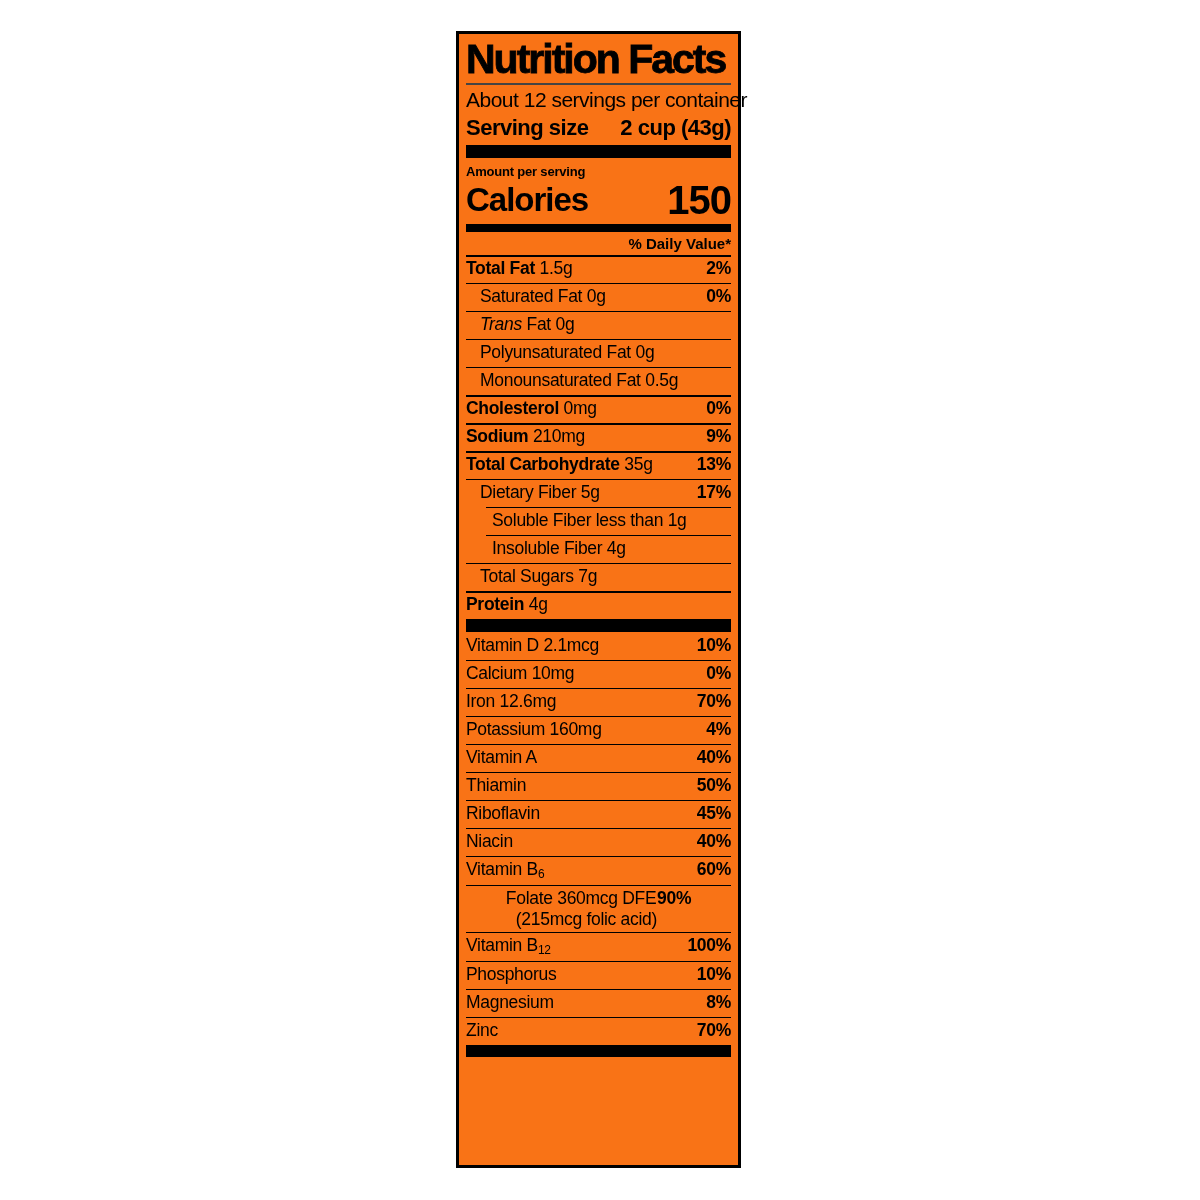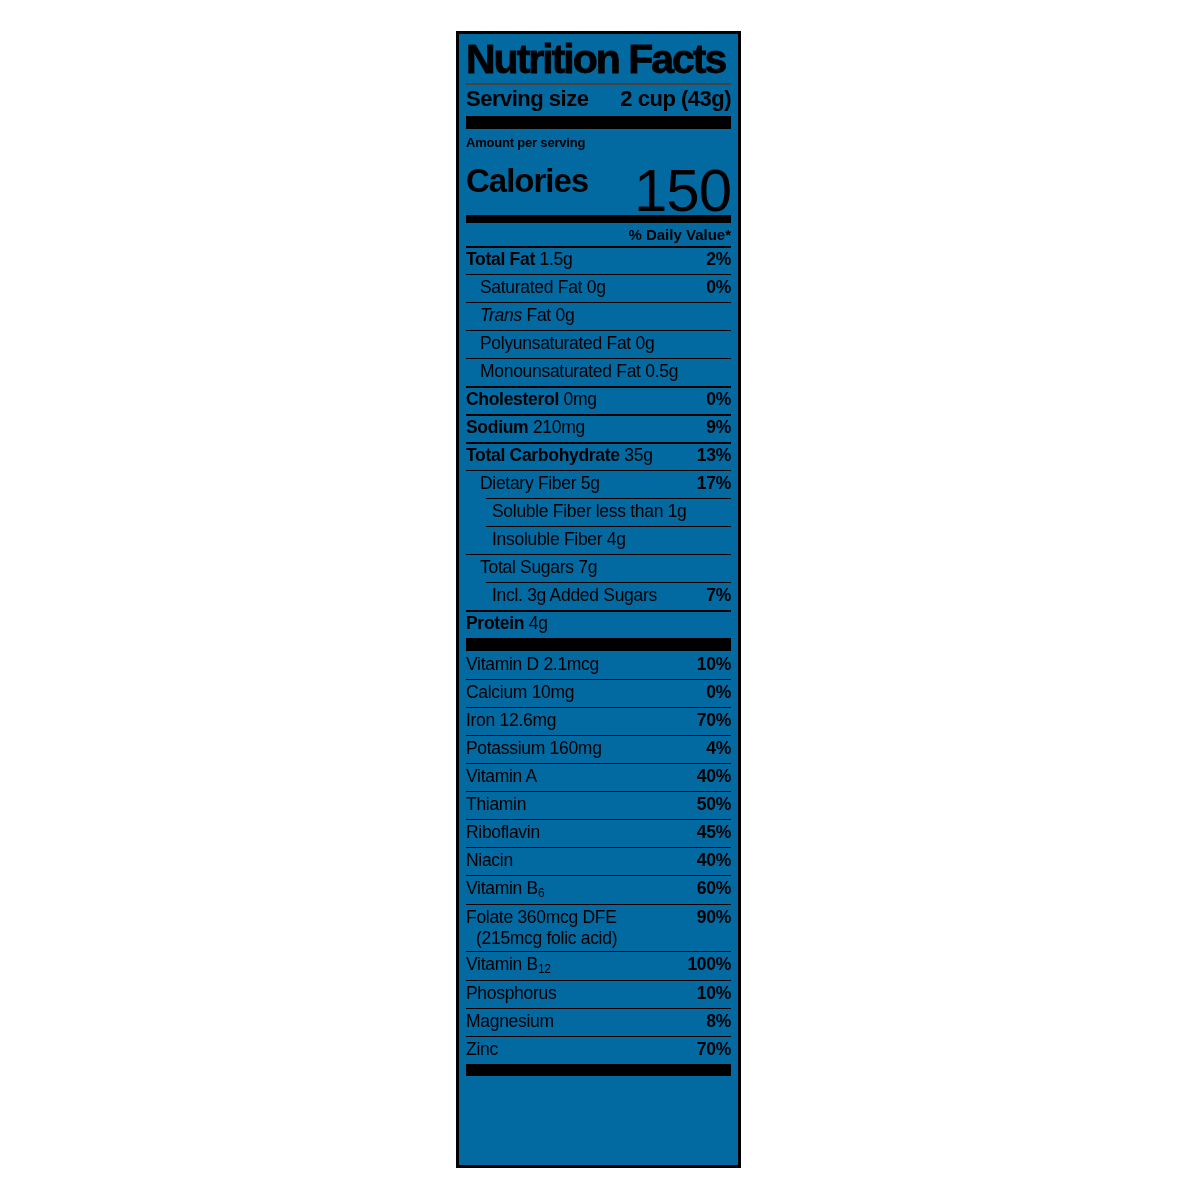--- a/index.html
+++ b/index.html
@@ -1,80 +1,81 @@
 <!DOCTYPE html>
 <html><head>
 <meta charset="utf-8">
 <style>
   * { margin:0; padding:0; box-sizing:border-box; }
   html,body { width:1200px; height:1200px; background:#ffffff; font-family:"Liberation Sans", sans-serif; color:#000; }
   .page { position:relative; width:1200px; height:1200px; background:#fff; overflow:hidden; }
 
   .nf-label {
     position:absolute; left:456px; top:31px; width:285px; height:1137px;
-    border:3px solid #000; background:#0369a1; padding:0 7px;
+    border:3px solid #000; background:#f97316; padding:0 7px;
   }
 
   .nf-title {
     font-size:41px; font-weight:bold; letter-spacing:-2px; line-height:46px;
     white-space:nowrap; padding-top:2px;
     -webkit-text-stroke:0.8px #000;
   }
   .title-rule { border-top:2px solid #444; margin-top:1px; }
 
   .servings-line { font-size:21px; letter-spacing:-0.5px; line-height:29px; white-space:nowrap; overflow:visible; }
   .serving-size-row { display:flex; justify-content:space-between; align-items:baseline; font-size:22px; font-weight:bold; letter-spacing:-0.5px; line-height:28px; padding-bottom:3px; }
 
   .bar-thick { height:13px; background:#000; margin:0 0 0 0; }
   .bar-med   { height:8px;  background:#000; }
 
   .amount-per-serving { font-size:13px; font-weight:bold; letter-spacing:-0.2px; padding-top:5px; line-height:17px; }
   .calories-row { display:flex; justify-content:space-between; align-items:center; padding-bottom:4px; }
   .calories-word { font-size:33px; font-weight:bold; letter-spacing:-1px; line-height:38px; }
-  .calories-num  { font-size:60px; font-weight:normal; letter-spacing:-1px; line-height:40px;margin-top:20px; }
+  .calories-num  { font-size:40px; font-weight:bold; letter-spacing:-1px; line-height:40px; }
 
   .dv-header { text-align:right; font-size:15px; font-weight:bold; line-height:23px; }
 
   .nrow {
     position:relative; display:flex; justify-content:space-between; align-items:flex-start;
     min-height:28px; line-height:27px; font-size:17.5px; letter-spacing:-0.3px;
   }
   .nrow::before { content:""; position:absolute; top:0; left:0; right:0; border-top:1px solid #000; }
   .nrow.rule2::before { border-top-width:2px; }
   .nrow.rule-ind::before { left:20px; }
   .nrow.norule::before { display:none; }
   .nrow .lbl { white-space:nowrap; }
   .nrow .lbl b { font-weight:bold; }
   .nrow .lbl i { font-style:italic; }
   .nrow .dv { font-weight:bold; white-space:nowrap; }
   .ind0 .lbl { padding-left:0; }
   .ind1 .lbl { padding-left:14px; }
   .ind2 .lbl { padding-left:26px; }
 
-  .nrow.tall { line-height:21px; padding:3px 0 2px 0; min-height:46px; }
+  .nrow.tall { line-height:21px; padding:3px 0 2px 0; min-height:46px;justify-content:center; }
   .l2 { display:block; padding-left:10px; }
   .l2:empty { display:none; }
   .subsc { font-size:12px; position:relative; top:3px; }
   .subsc:empty { display:none; }
 
   .footnote {
     font-size:14px; line-height:18.5px; letter-spacing:-0.2px;
     padding:7px 2px 0 3px;
     text-indent:-12px; padding-left:15px;
   }
 </style>
 </head>
 <body>
 
 <div class="page">
   <div class="nf-label">
 
     <div class="nf-title">Nutrition Facts</div>
     <div class="title-rule"></div>
 
+    <div class="servings-line">About 12 servings per container</div>
     <div class="serving-size-row">
       <span>Serving size</span>
       <span>2 cup (43g)</span>
     </div>
 
     <div class="bar-thick"></div>
 
     <div class="amount-per-serving">Amount per serving</div>
     <div class="calories-row">
       <span class="calories-word">Calories</span>
@@ -126,24 +127,20 @@
         <span class="dv"></span>
       </div>
     <div class="nrow rule-ind ind2">
         <span class="lbl"><span>Insoluble Fiber 4g</span></span>
         <span class="dv"></span>
       </div>
     <div class="nrow ind1">
         <span class="lbl"><span>Total Sugars 7g</span></span>
         <span class="dv"></span>
       </div>
-    <div class="nrow rule-ind ind2">
-        <span class="lbl"><span>Incl. 3g Added Sugars</span></span>
-        <span class="dv">7%</span>
-      </div>
     <div class="nrow rule2 ind0">
         <span class="lbl"><b>Protein</b><span> 4g</span></span>
         <span class="dv"></span>
       </div>
 
     <div class="bar-thick"></div>
 
     <div class="nrow norule ind0">
         <span class="lbl"><span>Vitamin D 2.1mcg</span></span>
         <span class="dv">10%</span>

